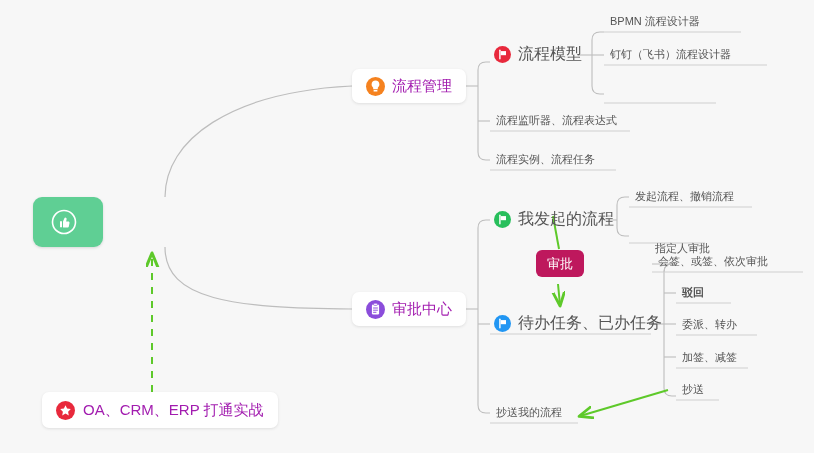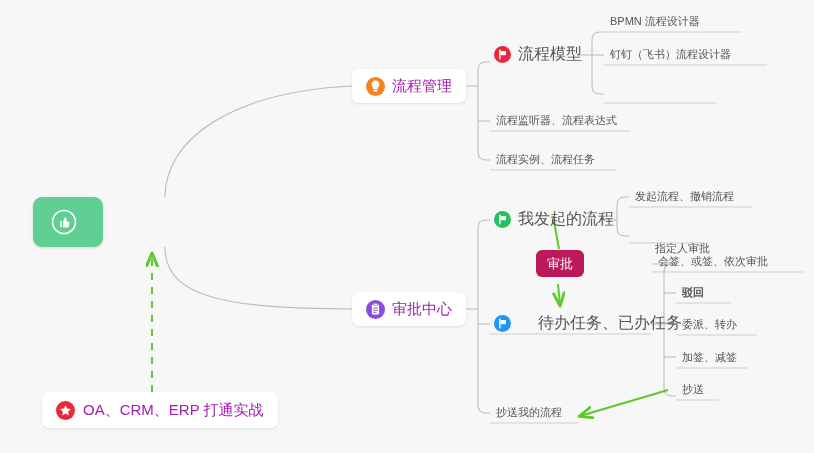--- a/index.html
+++ b/index.html
@@ -266,21 +266,21 @@
     <span class="txt">我发起的流程</span>
   </div>
 
   <div class="node text-node" style="left:629px; top:185px;">
     <span class="txt">发起流程、撤销流程</span>
   </div>
   <div class="node text-node" style="left:629px; top:237px;margin-left:20px;">
     <span class="txt">指定人审批</span>
   </div>
 
-  <div class="node flag-node" style="left:492px; top:313px;gap:20px;">
+  <div class="node flag-node" style="left:492px; top:313px;">
     <span class="icon icon-gap-sm">
       <svg width="17" height="17" viewBox="0 0 17 17">
         <circle cx="8.5" cy="8.5" r="8.5" fill="#2196f3"></circle>
         <path d="M5.9 4.3 L5.9 12.7" stroke="#ffffff" stroke-width="1.4" stroke-linecap="round"></path>
         <path d="M6.6 5.1 L12 5.1 L12 9.2 L6.6 9.2 Z" fill="#ffffff"></path>
       </svg>
     </span>
     <span class="txt">待办任务、已办任务</span>
   </div>
 

